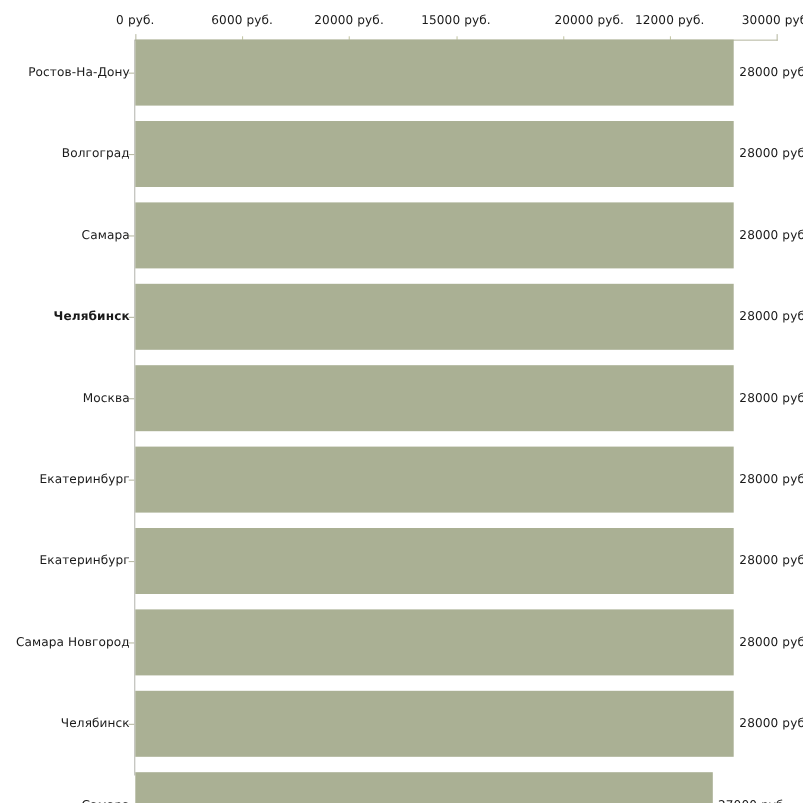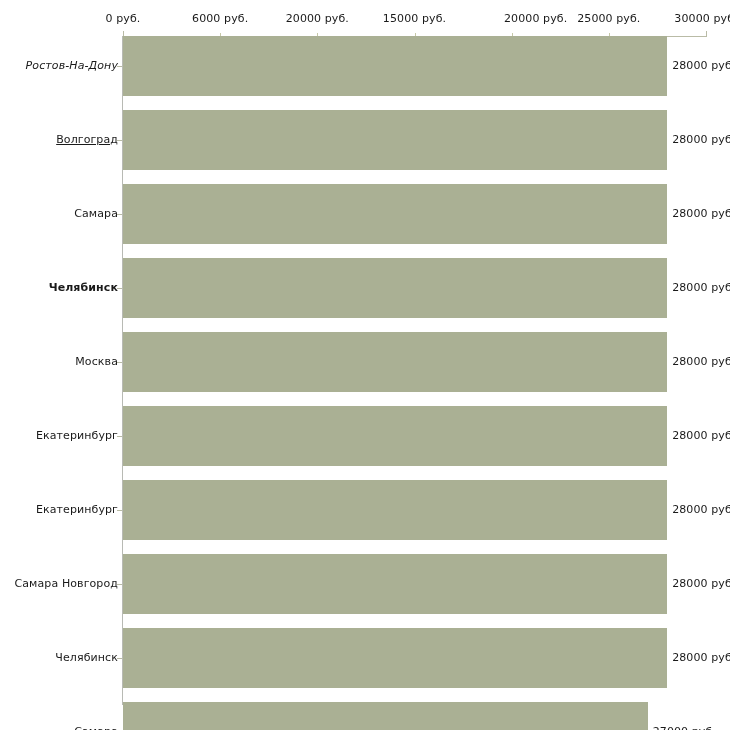--- a/index.html
+++ b/index.html
@@ -117,39 +117,39 @@
       <div class="x-tick" style="left: 414.5px;"></div>
       <div class="x-tick" style="left: 511.667px;"></div>
       <div class="x-tick" style="left: 608.833px;"></div>
     </div>
   <div id="x-tick-labels">
       <div class="x-tick-label" style="left: 123px;">0 руб.</div>
       <div class="x-tick-label" style="left: 220.167px;">6000 руб.</div>
       <div class="x-tick-label" style="left: 317.333px;">20000 руб.</div>
       <div class="x-tick-label" style="left: 414.5px;">15000 руб.</div>
       <div class="x-tick-label" style="left: 511.667px; margin-left: 24px;">20000 руб.</div>
-      <div class="x-tick-label" style="left: 608.833px;">25000 руб.</div>
+      <div class="x-tick-label" style="left: 608.833px;">12000 руб.</div>
       <div class="x-tick-label" style="left: 706px;">30000 руб.</div>
     </div>
 
   <div class="y-axis-line"></div>
   <div id="y-ticks">
       <div class="y-tick" style="top: 66px;"></div>
       <div class="y-tick" style="top: 140px;"></div>
       <div class="y-tick" style="top: 214px;"></div>
       <div class="y-tick" style="top: 288px;"></div>
       <div class="y-tick" style="top: 362px;"></div>
       <div class="y-tick" style="top: 436px;"></div>
       <div class="y-tick" style="top: 510px;"></div>
       <div class="y-tick" style="top: 584px;"></div>
       <div class="y-tick" style="top: 658px;"></div>
     </div>
   <div id="y-tick-labels">
-      <div class="y-tick-label" style="top: 66px; font-style: italic;">Ростов-На-Дону</div>
-      <div class="y-tick-label" style="top: 140px; text-decoration: underline;">Волгоград</div>
+      <div class="y-tick-label" style="top: 66px;">Ростов-На-Дону</div>
+      <div class="y-tick-label" style="top: 140px;">Волгоград</div>
       <div class="y-tick-label" style="top: 214px;">Самара</div>
       <div class="y-tick-label" style="top: 288px; font-weight: bold;">Челябинск</div>
       <div class="y-tick-label" style="top: 362px;">Москва</div>
       <div class="y-tick-label" style="top: 436px;">Екатеринбург</div>
       <div class="y-tick-label" style="top: 510px;">Екатеринбург</div>
       <div class="y-tick-label" style="top: 584px;">Самара Новгород</div>
       <div class="y-tick-label" style="top: 658px;">Челябинск</div>
       <div class="y-tick-label" style="top: 732px;">Самара</div>
     </div>
 

